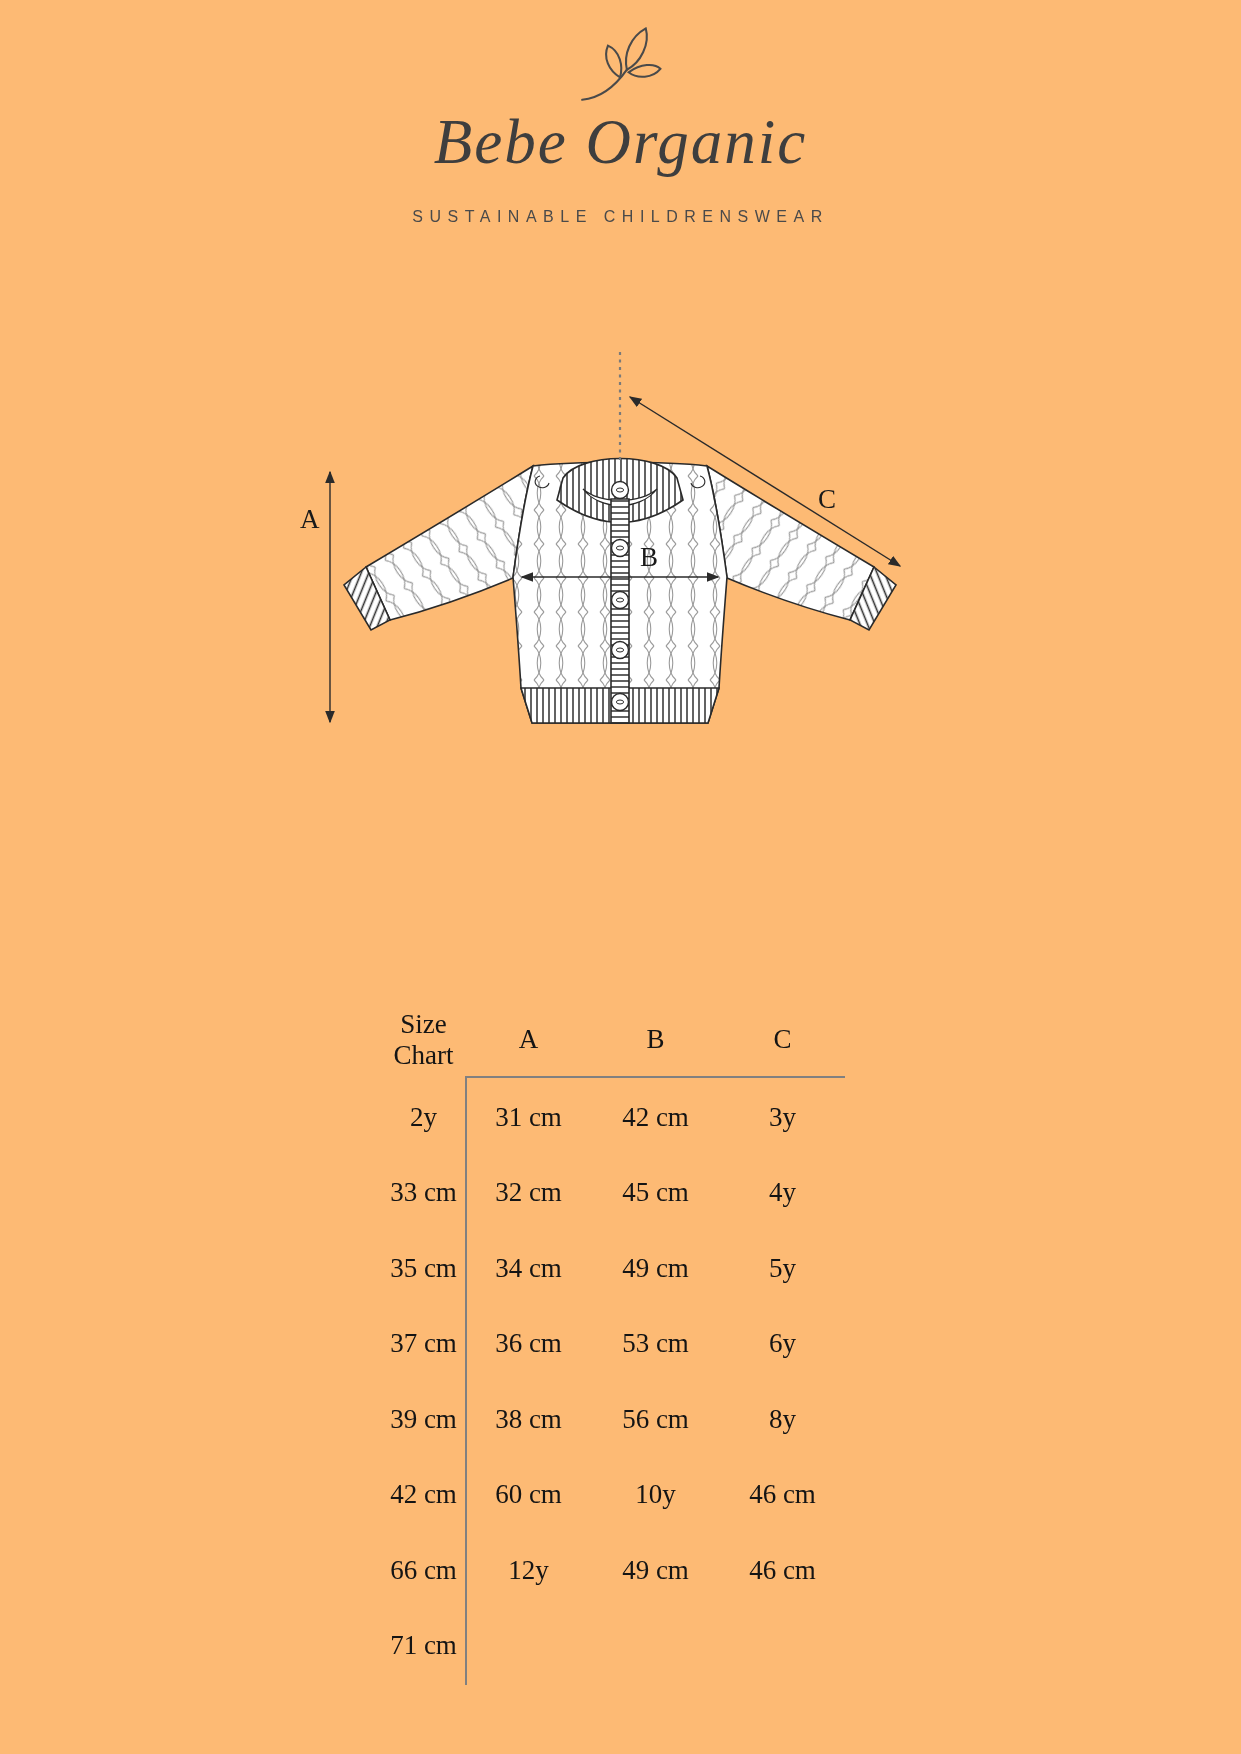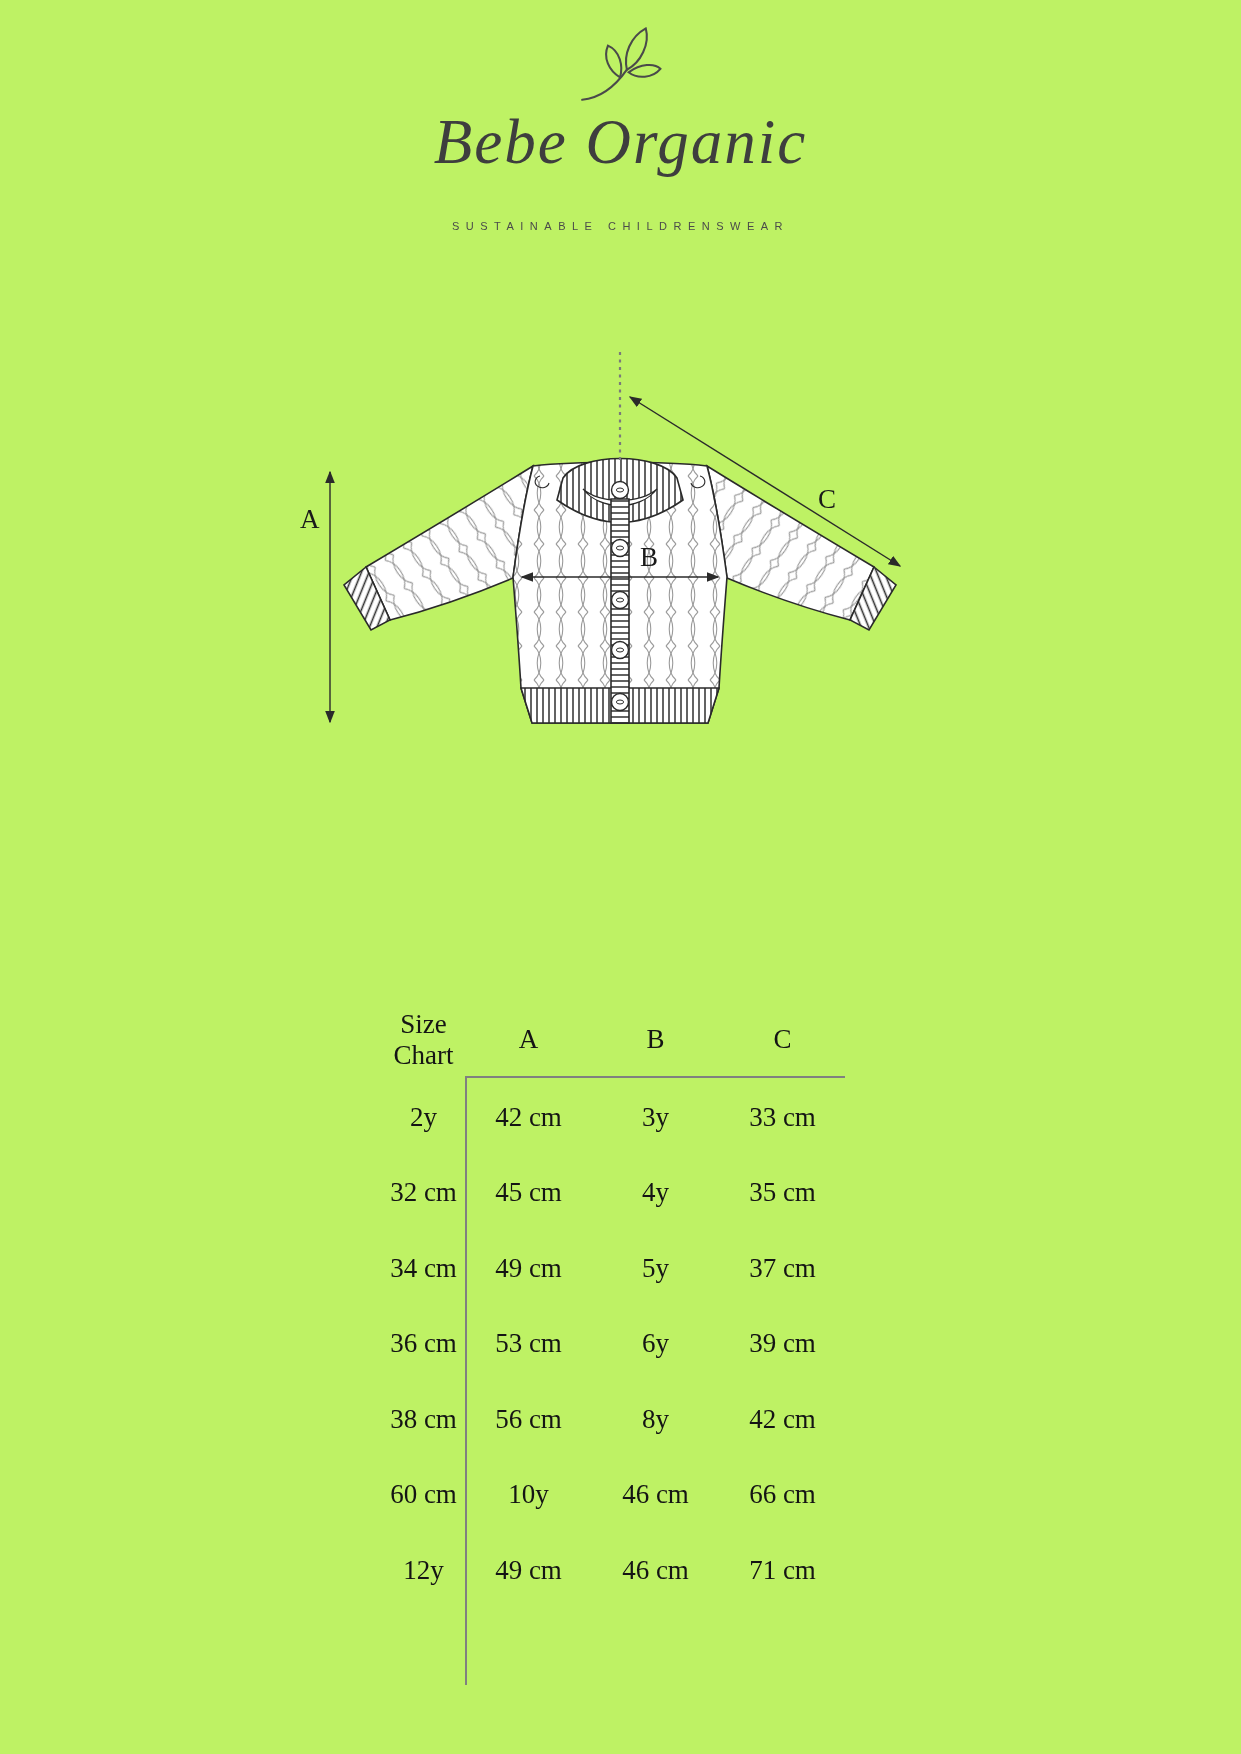--- a/index.html
+++ b/index.html
@@ -1,25 +1,25 @@
 <!DOCTYPE html>
 <html><head>
 <meta charset="utf-8">
 <style>
   html,body{margin:0;padding:0;background:#fff;}
-  .page{position:relative;width:1241px;height:1754px;background:#bef264;overflow:hidden;
+  .page{position:relative;width:1241px;height:1754px;background:#fdba74;overflow:hidden;
         font-family:"Liberation Serif",serif;color:#141414;}
 
   
   .sprig{position:absolute;left:577px;top:25px;width:86px;height:76px;}
   .brand-title{position:absolute;left:0;top:108px;width:1241px;text-align:center;
     font-family:"Liberation Serif",serif;font-style:italic;font-weight:400;
     font-size:63px;line-height:1.1;color:#3e3e3e;letter-spacing:2px;margin:0;}
-  .brand-tagline{position:absolute;left:0;top:220px;width:1241px;text-align:center;
-    font-family:"Liberation Sans",sans-serif;font-size:11px;letter-spacing:6.5px;
+  .brand-tagline{position:absolute;left:0;top:208px;width:1241px;text-align:center;
+    font-family:"Liberation Sans",sans-serif;font-size:16px;letter-spacing:6.5px;
     color:#4a4a4a;}
 
   
   .diagram{position:absolute;left:280px;top:330px;width:660px;height:420px;}
   .diagram svg{display:block;width:100%;height:100%;}
   .measure-label{font-family:"Liberation Serif",serif;font-size:27px;fill:#1a1a1a;}
 
   
   .chart-hline{position:absolute;left:465px;top:1076px;width:380px;height:1.5px;background:#808080;}
   .chart-vline{position:absolute;left:465px;top:1076px;width:1.5px;height:609px;background:#808080;}
@@ -133,20 +133,21 @@
   <div class="chart-hline"></div>
   <div class="chart-vline"></div>
 
   <div class="size-grid">
     <div class="hcell">Size Chart</div>
     <div class="hcell">A</div>
     <div class="hcell">B</div>
     <div class="hcell">C</div>
 
     <div class="cell">2y</div>
+    <div class="cell">31 cm</div>
     <div class="cell">42 cm</div>
 
     <div class="cell">3y</div>
     <div class="cell">33 cm</div>
     <div class="cell">32 cm</div>
     <div class="cell">45 cm</div>
 
     <div class="cell">4y</div>
     <div class="cell">35 cm</div>
     <div class="cell">34 cm</div>

